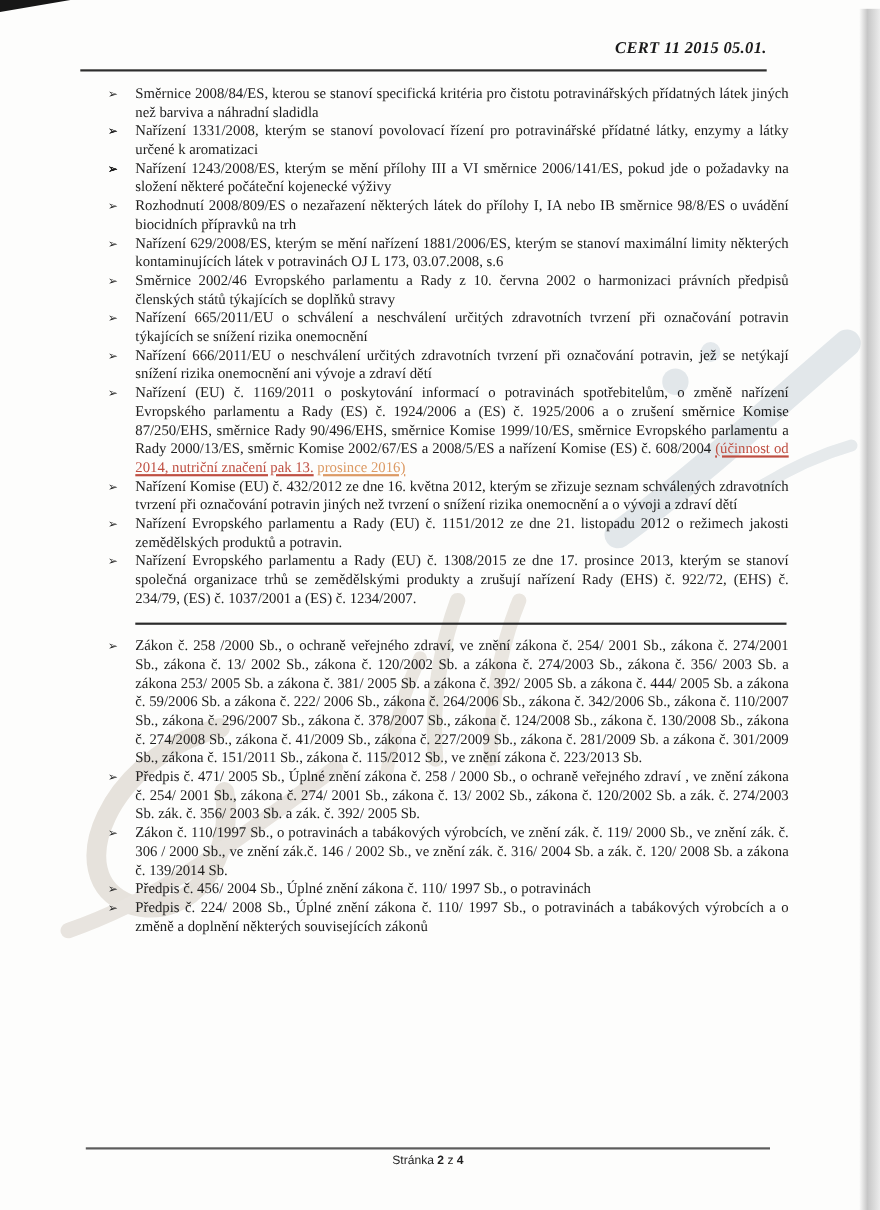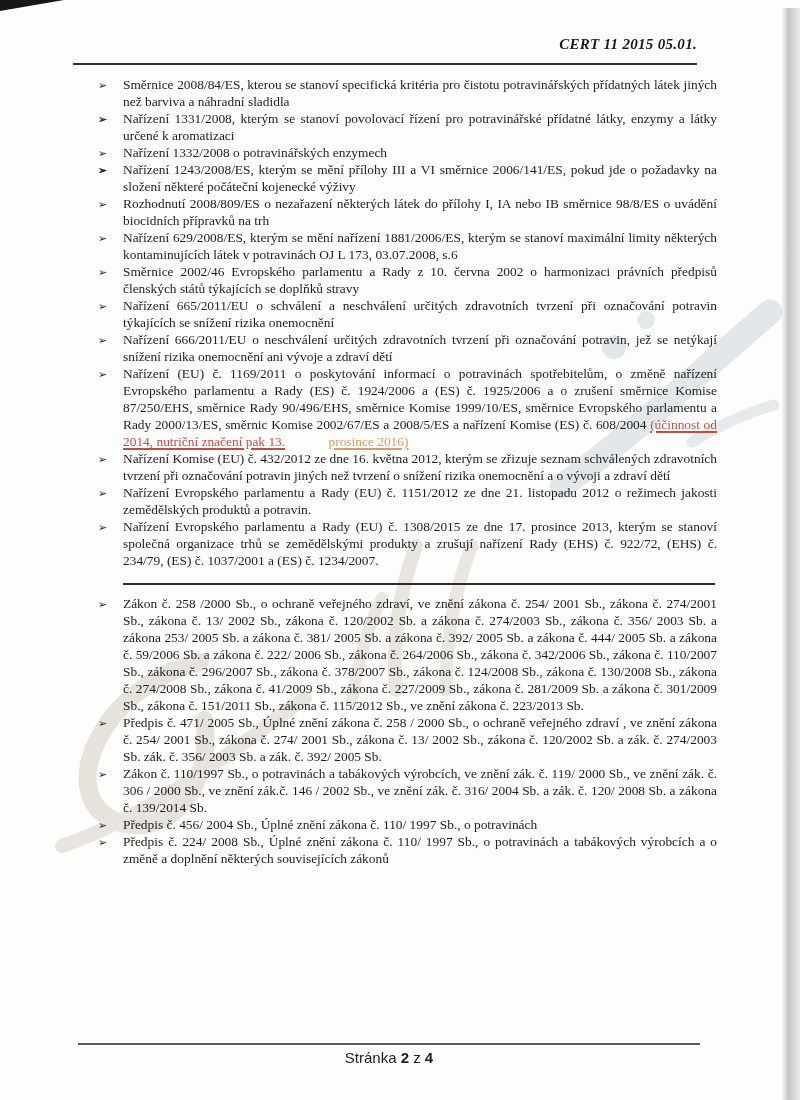--- a/index.html
+++ b/index.html
@@ -33,31 +33,31 @@
     font-size:13.4px;line-height:17px;text-align:justify;
   }
   .item{position:relative;padding-left:24px;}
   .marker{
     position:absolute;left:-1px;top:1px;
     font-family:"DejaVu Sans", sans-serif;font-size:11px;color:#1c1c1c;
   }
   .b{font-weight:normal;}
   .u{text-decoration:underline;text-decoration-thickness:1.5px;text-underline-offset:2px;}
   .highlight-red{color:var(--c-red,#bf4f42);}
-  .highlight-orange{color:var(--c-orange,#dc9a64);margin-left:40px;}
+  .highlight-orange{color:var(--c-orange,#dc9a64);}
   .rule-above{margin-top:26px;}
   .rule-above::before{
     content:"";position:absolute;left:24px;right:2px;top:-12px;
     border-top:2px solid #2b2b2b;
   }
   
   .footer-rule{position:absolute;top:1043px;left:78px;width:622px;border-top:2px solid #5c5c5c;}
   .footer-text{
     position:absolute;top:1049px;left:78px;width:622px;text-align:center;
-    font-family:"Liberation Sans", sans-serif;font-size:15px;color:#1f1f1f;
+    font-family:"Liberation Sans", sans-serif;font-size:11px;color:#1f1f1f;
   }
   .footer-text .b{font-weight:bold;}
 </style>
 </head>
 <body style="--c-ink: #1d1d1d; --c-red: #bf4f42; --c-orange: #dc9a64;">
 
 <svg class="watermark" width="800" height="1100" viewBox="0 0 800 1100" aria-hidden="true">
   <g fill="none" stroke-linecap="round" opacity="0.85">
 
     <path d="M 200 662 C 100 686, 52 798, 118 822 C 176 840, 214 776, 204 720" stroke="#e3ded7" stroke-width="18"></path>
@@ -77,21 +77,21 @@
 <div class="corner-wedge"></div>
 <div class="edge-shadow"></div>
 
 <div class="header-text">CERT 11 2015 05.01.</div>
 <div class="header-rule"></div>
 
 <div class="content">
     <div class="item"><span class="marker">➢</span><span><span class="b">Směrnice 2008/84/ES,</span><span> kterou se stanoví specifická kritéria pro čistotu potravinářských přídatných látek jiných než barviva a náhradní sladidla</span></span></div>
     <div class="item"><span class="marker">➢</span></div>
     <div class="item"><span class="marker">➢</span><span><span class="b">Nařízení 1331/2008,</span><span> kterým se stanoví povolovací řízení pro potravinářské přídatné látky, enzymy a látky určené k aromatizaci</span></span></div>
-    <div class="item"><span class="marker">➢</span><span><span class="b">Nařízení 1332/2008</span><span> o potravinářských enzymech</span></span></div>
+    <div class="item"><span class="marker">➢</span></div>
     <div class="item"><span class="marker">➢</span></div>
     <div class="item"><span class="marker">➢</span></div>
     <div class="item"><span class="marker">➢</span><span><span class="b">Nařízení 1243/2008/ES</span><span>, kterým se mění přílohy III a VI směrnice 2006/141/ES, pokud jde o požadavky na složení některé počáteční kojenecké výživy</span></span></div>
     <div class="item"><span class="marker">➢</span><span><span class="b">Rozhodnutí 2008/809/ES</span><span> o nezařazení některých látek do přílohy I, IA nebo IB směrnice 98/8/ES o uvádění biocidních přípravků na trh</span></span></div>
     <div class="item"><span class="marker">➢</span><span><span class="b">Nařízení 629/2008/ES</span><span>, kterým se mění nařízení 1881/2006/ES, kterým se stanoví maximální limity některých kontaminujících látek v potravinách OJ L 173, 03.07.2008, s.6</span></span></div>
     <div class="item"><span class="marker">➢</span><span><span class="b">Směrnice 2002/46 Evropského parlamentu a Rady</span><span> z 10. června 2002 o harmonizaci právních předpisů členských států týkajících se doplňků stravy</span></span></div>
     <div class="item"><span class="marker">➢</span><span><span class="b">Nařízení 665/2011/EU</span><span> o schválení a neschválení určitých zdravotních tvrzení při označování potravin týkajících se snížení rizika onemocnění</span></span></div>
     <div class="item"><span class="marker">➢</span><span><span class="b">Nařízení 666/2011/EU</span><span> o neschválení určitých zdravotních tvrzení při označování potravin, jež se netýkají snížení rizika onemocnění ani vývoje a zdraví dětí</span></span></div>
     <div class="item"><span class="marker">➢</span><span><span class="b">Nařízení (EU) č. 1169/2011</span><span> o poskytování informací o potravinách spotřebitelům, o změně nařízení Evropského parlamentu a Rady (ES) č. 1924/2006 a (ES) č. 1925/2006 a o zrušení směrnice Komise 87/250/EHS, směrnice Rady 90/496/EHS, směrnice Komise 1999/10/ES, směrnice Evropského parlamentu a Rady 2000/13/ES, směrnic Komise 2002/67/ES a 2008/5/ES a nařízení Komise (ES) č. 608/2004 </span><span class="b u highlight-red">(účinnost od 2014, nutriční značení pak 13.</span><span> </span><span class="b u highlight-orange">prosince 2016)</span></span></div>
     <div class="item"><span class="marker">➢</span><span><span class="b">Nařízení Komise (EU) č. 432/2012 ze dne 16. května 2012,</span><span> kterým se zřizuje seznam schválených zdravotních tvrzení při označování potravin jiných než tvrzení o snížení rizika onemocnění a o vývoji a zdraví dětí</span></span></div>

